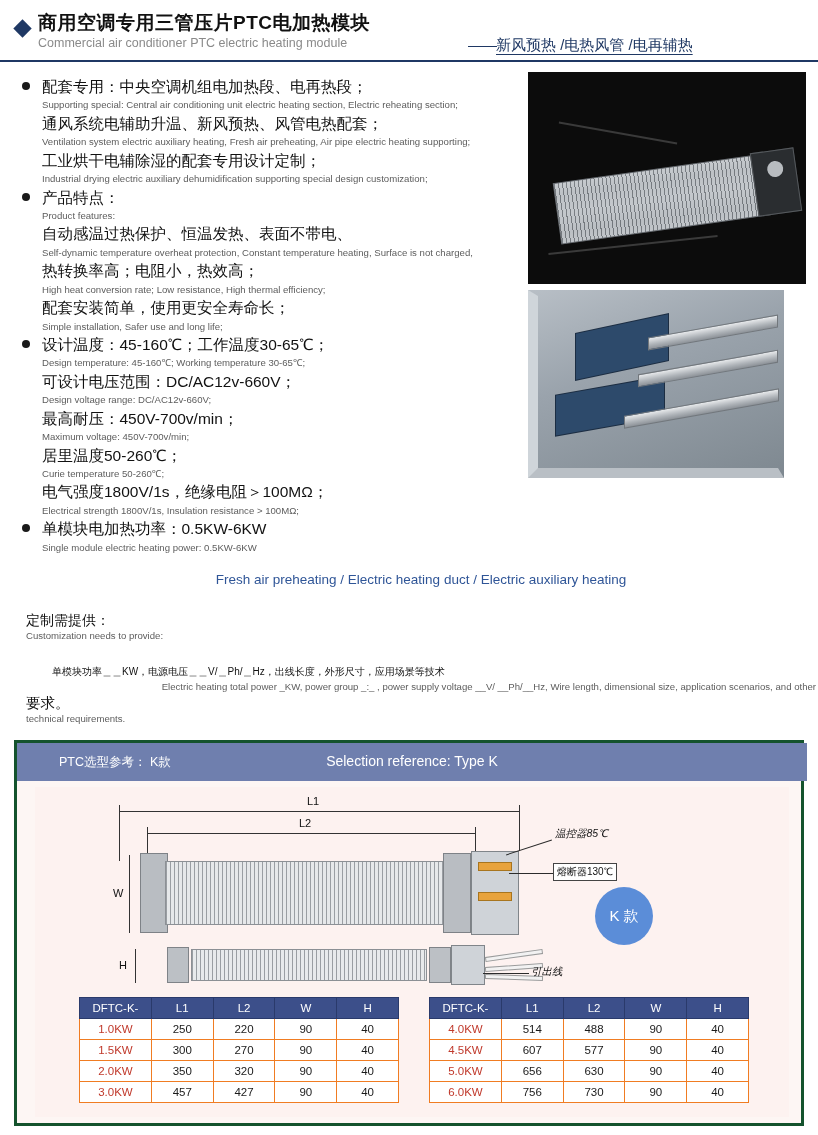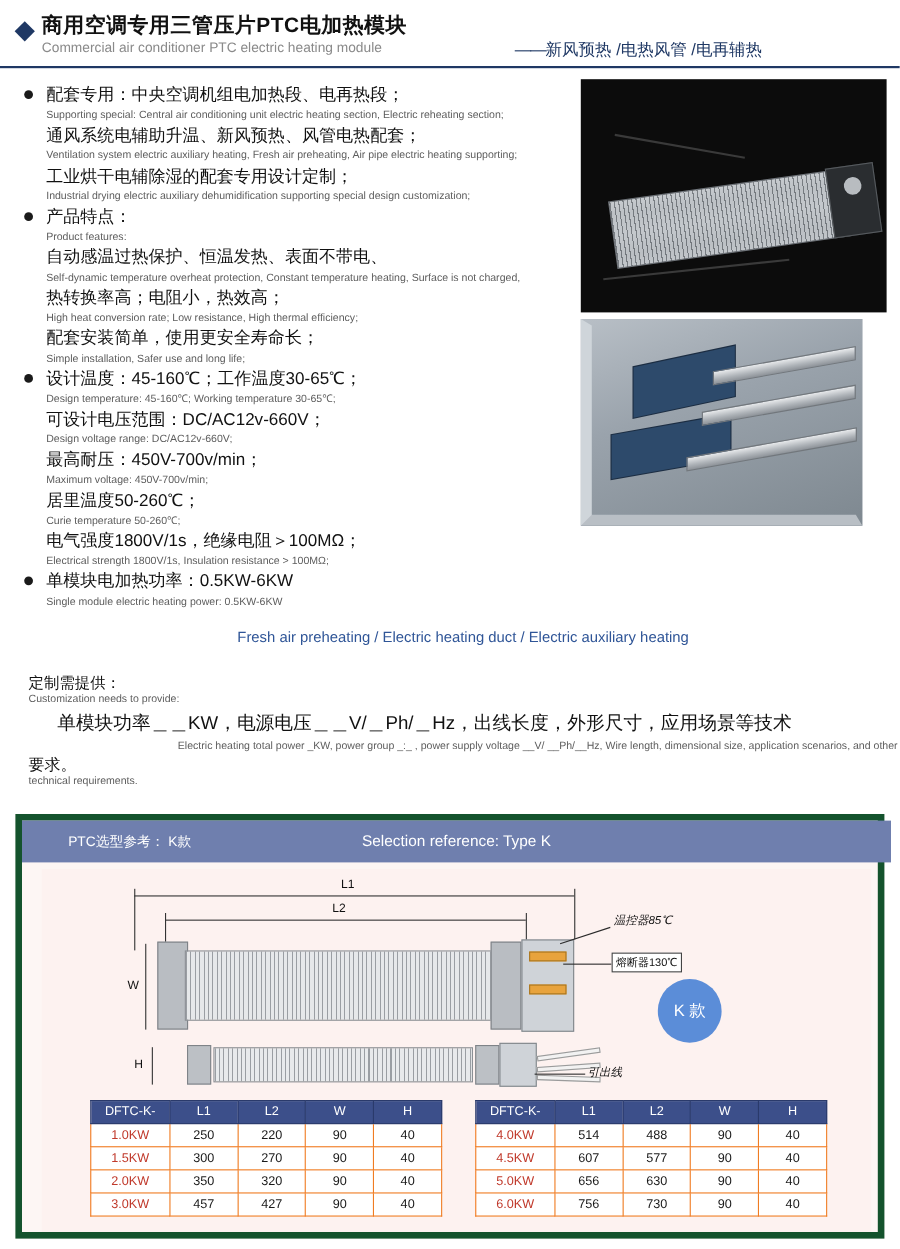--- a/index.html
+++ b/index.html
@@ -28,21 +28,21 @@
   }
   .title-en {
     position:absolute; left:38px; top:36px;
     font-size:12.5px; color:#8a8a8a;
   }
   .header-right {
     position:absolute; left:468px; top:36px;
     font-size:15px; color:#1f3864;
   }
   .header-right .dash { color:#1f3864; letter-spacing:-1px; }
-  .header-right .ul { text-underline-offset:4px; }
+  .header-right .ul { text-decoration:underline; text-underline-offset:4px; }
   .header-rule {
     position:absolute; left:0; top:60px; width:818px; height:2px;
     background:#1f3864;
   }
 
   
   .spec-list {
     position:absolute; left:14px; top:76px; width:500px;
   }
   .bullet-row { position:relative; padding-left:28px; }
@@ -125,33 +125,33 @@
 
   
   .mid-caption {
     position:absolute; left:12px; top:572px; width:818px;
     text-align:center; font-size:13.5px; color:#2f5597;
   }
   .custom-block { position:absolute; left:26px; top:612px; width:790px; }
   .custom-cn { font-size:14px; color:#111; }
   .custom-en { font-size:9.6px; color:#5d5d5d; }
   .custom-line1 {
-    margin-top:4px; margin-left:26px;
-    font-size:17px; color:#111; line-height:1.5;
+    margin-top:23px; margin-left:26px;
+    font-size:10px; color:#111; line-height:1.5;
   }
   .custom-line1-en {
     margin-left:26px; font-size:9.6px; color:#5d5d5d; line-height:1.6;text-align:right;
   }
   .custom-line2 { margin-left:0px; font-size:14.5px; color:#111; }
   .custom-line2-en { font-size:9.6px; color:#5d5d5d; }
 
   
   .panel {
     position:absolute; left:14px; top:740px; width:790px; height:386px;
-    border:6px solid #14532d; background:#fdf6f4;
+    border:3px solid #14532d; background:#fdf6f4;
   }
   .panel-head {
     position:absolute; left:0; top:0; width:790px; height:38px;
     background:#6f7fae; color:#fff;
   }
   .panel-head .left {
     position:absolute; left:42px; top:11px; font-size:12.5px;
   }
   .panel-head .center {
     position:absolute; left:0; top:10px; width:790px; text-align:center;

